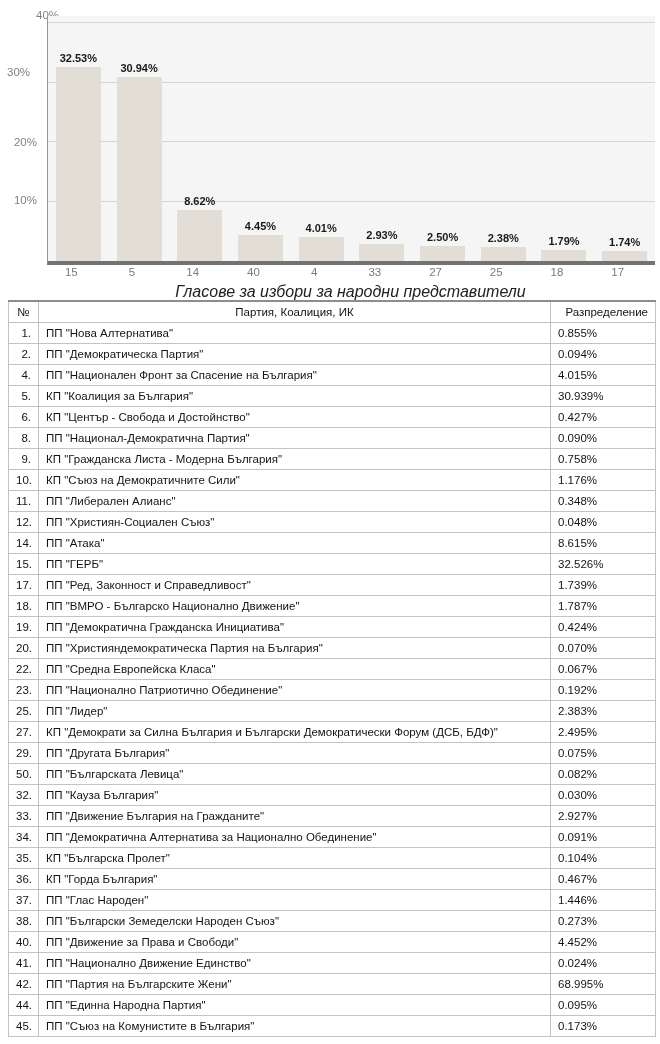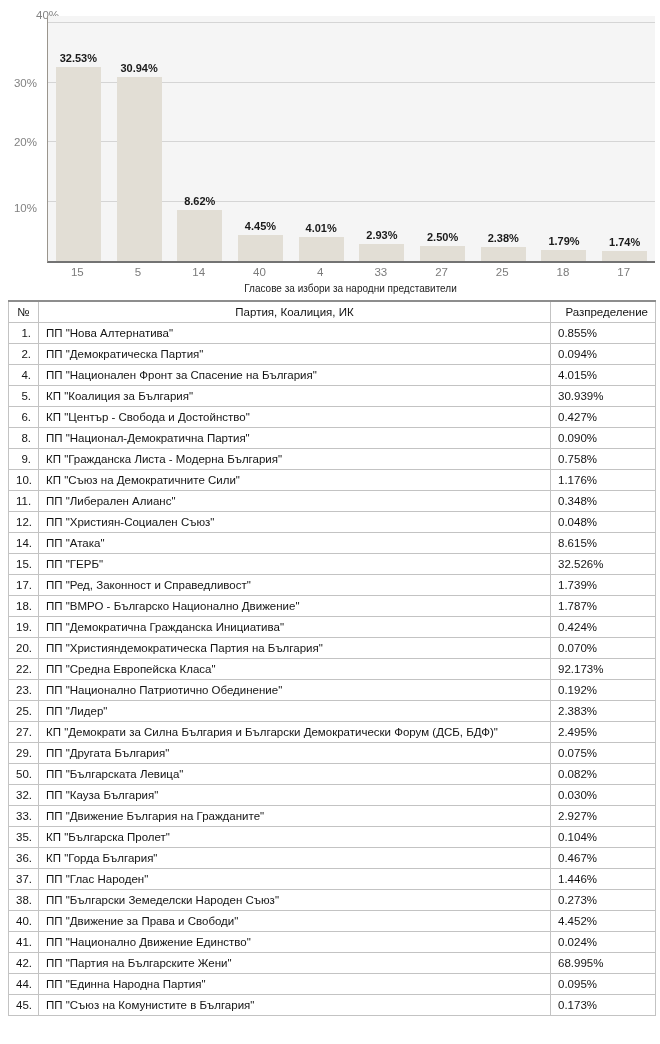--- a/index.html
+++ b/index.html
@@ -1,31 +1,31 @@
 <!DOCTYPE html>
 <html><head>
 <meta charset="utf-8">
 <style>
   html,body{margin:0;padding:0;background:#ffffff;}
   body{width:660px;height:1044px;font-family:"Liberation Sans",sans-serif;color:#141414;position:relative;}
 
   
   .chart-wrap{position:relative;width:660px;height:298px;}
   .plot{position:absolute;left:47px;top:16px;width:607px;height:245px;background:#f5f5f5;
-        border-left:1px solid #9a958d;border-bottom:2px solid #737373;box-sizing:content-box;}
+        border-left:1px solid #9a958d;border-bottom:4px solid #737373;box-sizing:content-box;}
   .gridline{position:absolute;left:0;right:0;height:1px;background:#d5d5d5;}
   .bars-row{position:absolute;left:0;bottom:0;width:100%;height:245px;display:flex;}
   .band{flex:1 1 0;display:flex;flex-direction:column;justify-content:flex-end;align-items:center;position:relative;z-index:2;}
   .bar{width:45px;background:#e2ded5;}
   .bar-label{font-size:11px;font-weight:bold;color:#1a1a1a;margin-bottom:3px;white-space:nowrap;}
   .y-axis{position:absolute;left:0;top:16px;width:41px;height:245px;}
   .ytick{position:absolute;right:4px;left:0;text-align:right;font-size:11.5px;color:#828282;height:14px;line-height:14px;}
-  .x-labels{position:absolute;left:47px;top:266px;width:607px;display:flex;justify-content:center;}
+  .x-labels{position:absolute;left:41px;top:266px;width:607px;display:flex;justify-content:center;}
   .xtick{flex:1 1 0;text-align:center;font-size:11.5px;color:#7b7b7b;}
-  .axis-title{position:absolute;left:47px;top:283px;width:607px;text-align:center;font-size:10px;color:#222222;}
+  .axis-title{position:absolute;left:47px;top:283px;width:607px;text-align:center;font-size:16px;color:#222222;font-style:italic;}
 
   
   .results-table{border-collapse:collapse;table-layout:fixed;width:648px;margin:2px 0 0 8px;
                  border:1px solid #9c9c9c;border-top:2px solid #8d8d8d;font-size:11.5px;color:#141414;}
   .results-table th,.results-table td{border:1px solid #c3c3c3;padding:3px 7px;line-height:14px;
                  overflow:hidden;white-space:nowrap;}
   .results-table th{font-weight:normal;}
   .col-num{width:30px;}
   .col-share{width:105px;}
   .c-num{text-align:right;}
@@ -33,23 +33,23 @@
   .c-share{text-align:left;}
   .h-num{text-align:center;}
   .h-party{text-align:center;}
   .h-share{text-align:right;}
 </style>
 </head>
 <body>
 
 <div class="chart-wrap">
   <div class="y-axis">
-      <div class="ytick" style="bottom: 46px; margin-top: 28px;">10%</div>
+      <div class="ytick" style="bottom: 54px; margin-top: 28px;">10%</div>
       <div class="ytick" style="bottom: 112px;">20%</div>
-      <div class="ytick" style="bottom: 171px;">30%</div>
+      <div class="ytick" style="bottom: 182px; text-align: center;">30%</div>
       <div class="ytick" style="bottom: 239px; padding-left: 36px;">40%</div>
     </div>
   <div class="plot">
     <div class="bars-row">
   <div class="band">
     <div class="bar-label">32.53%</div>
     <div class="bar" style="height: 193.554px;"></div>
   </div>
 
   <div class="band">
@@ -223,21 +223,21 @@
 
   <tr>
     <td class="c-num">20.</td>
     <td class="c-party">ПП "Християндемократическа Партия на България"</td>
     <td class="c-share">0.070%</td>
   </tr>
 
   <tr>
     <td class="c-num">22.</td>
     <td class="c-party">ПП "Средна Европейска Класа"</td>
-    <td class="c-share">92.173%</td>
+    <td class="c-share">0.067%</td>
   </tr>
 
   <tr>
     <td class="c-num">23.</td>
     <td class="c-party">ПП "Национално Патриотично Обединение"</td>
     <td class="c-share">0.192%</td>
   </tr>
 
   <tr>
     <td class="c-num">25.</td>
@@ -269,20 +269,25 @@
     <td class="c-party">ПП "Кауза България"</td>
     <td class="c-share">0.030%</td>
   </tr>
 
   <tr>
     <td class="c-num">33.</td>
     <td class="c-party">ПП "Движение България на Гражданите"</td>
     <td class="c-share">2.927%</td>
   </tr>
 
+  <tr>
+    <td class="c-num">34.</td>
+    <td class="c-party">ПП "Демократична Алтернатива за Национално Обединение"</td>
+    <td class="c-share">0.091%</td>
+  </tr>
 
   <tr>
     <td class="c-num">35.</td>
     <td class="c-party">КП "Българска Пролет"</td>
     <td class="c-share">0.104%</td>
   </tr>
 
   <tr>
     <td class="c-num">36.</td>
     <td class="c-party">КП "Горда България"</td>

